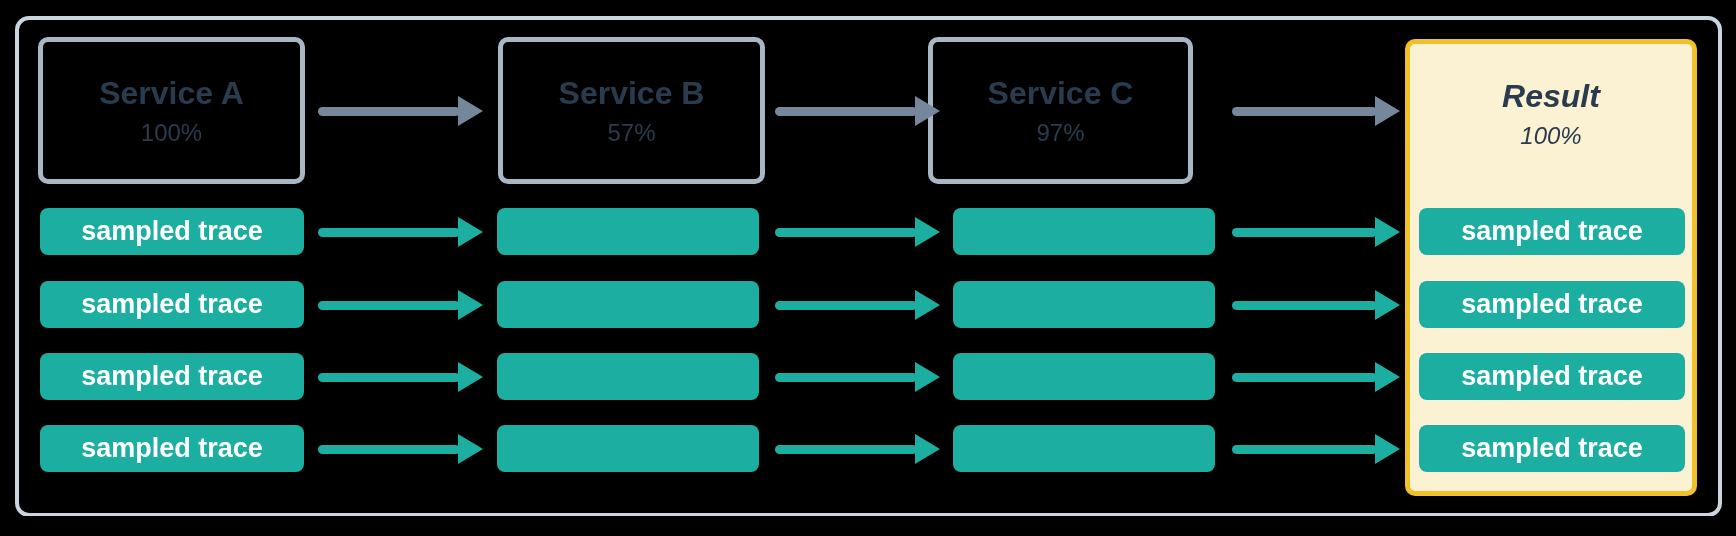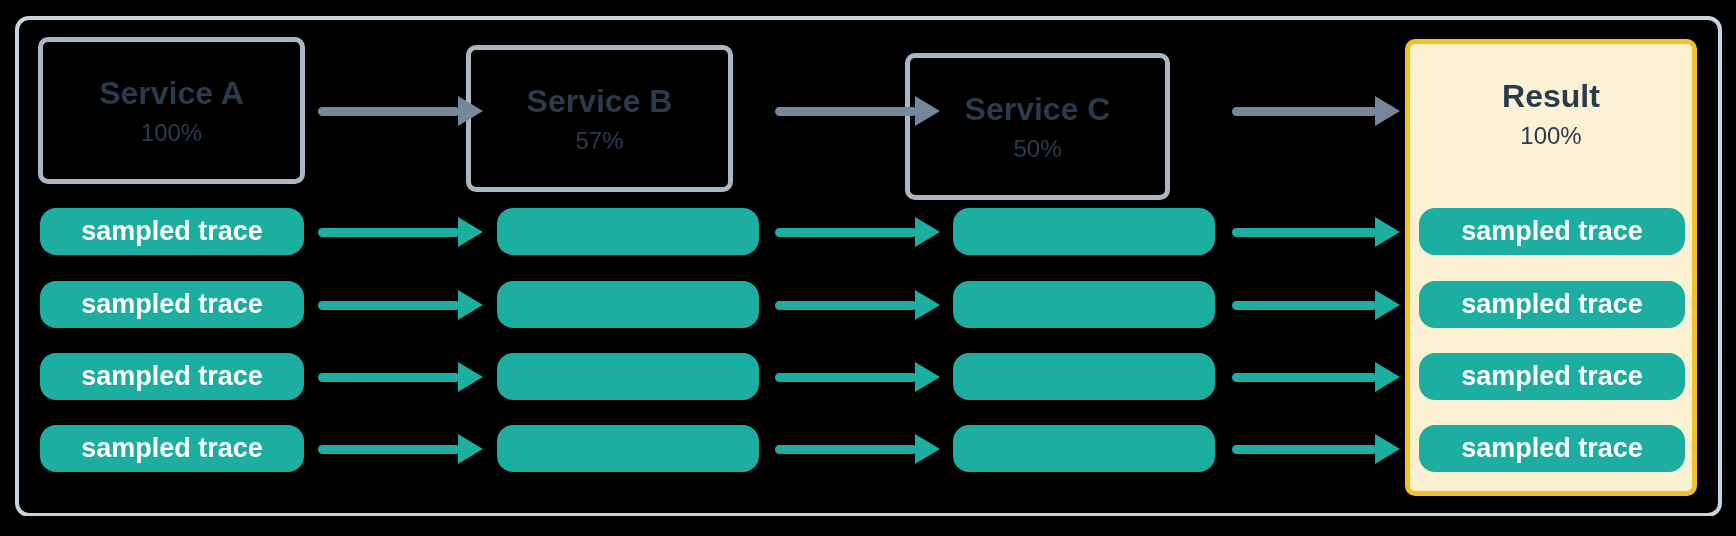--- a/index.html
+++ b/index.html
@@ -24,48 +24,49 @@
     top: 37px; height: 147px;
     border: 5px solid var(--box-border, #A9B6C4);
     border-radius: 10px;
     box-sizing: border-box;
     display: flex; flex-direction: column;
     align-items: center; justify-content: center;
     gap: 12px;
     color: var(--heading, #2A3B4D);
   }
   .svc.ca { left: 38px;  width: 267px; }
-  .svc.cb { left: 466px; width: 267px; margin-top: 8px; }
-  .svc.cc { left: 905px; width: 265px; margin-top: 16px; }
+  .svc.cb { left: 498px; width: 267px; }
+  .svc.cc { left: 928px; width: 265px; }
   .svc-title { font-size: 32px; font-weight: bold; line-height: 1; }
   .svc-pct   { font-size: 24px; line-height: 1; }
 
   .result-box {
     position: absolute;
     left: 1405px; top: 39px;
     width: 292px; height: 457px;
     background: var(--result-fill, #FBF1D3);
     border: 5px solid var(--result-border, #F2C028);
     border-radius: 10px;
     box-sizing: border-box;
   }
   .result-head {
     position: absolute;
     left: 0; right: 0; top: 0; height: 140px;
     display: flex; flex-direction: column;
     align-items: center; justify-content: center;
     gap: 12px;
     color: var(--heading, #2A3B4D);
+    font-style: italic;
   }
 
   .bar {
     position: absolute;
     height: 47px;
     background: var(--teal, #1CAEA0);
-    border-radius: 16px;
+    border-radius: 8px;
     display: flex; align-items: center; justify-content: center;
     color: var(--trace-text, #FFFFFF);
     font-size: 27px; font-weight: bold;
   }
   .bar.ca { left: 40px;   width: 264px; }
   .bar.cb { left: 497px;  width: 262px; }
   .bar.cc { left: 953px;  width: 262px; }
   .bar.cr { left: 1419px; width: 266px; }
   .r1 { top: 208px; } .r2 { top: 281px; } .r3 { top: 353px; } .r4 { top: 425px; }
 
@@ -103,21 +104,21 @@
   <div class="svc ca">
     <div class="svc-title">Service A</div>
     <div class="svc-pct">100%</div>
   </div>
   <div class="svc cb">
     <div class="svc-title">Service B</div>
     <div class="svc-pct">57%</div>
   </div>
   <div class="svc cc">
     <div class="svc-title">Service C</div>
-    <div class="svc-pct">50%</div>
+    <div class="svc-pct">97%</div>
   </div>
 
   <div class="result-box">
     <div class="result-head">
       <div class="svc-title">Result</div>
       <div class="svc-pct">100%</div>
     </div>
   </div>
 
   <div class="arrow gray ay x1">

